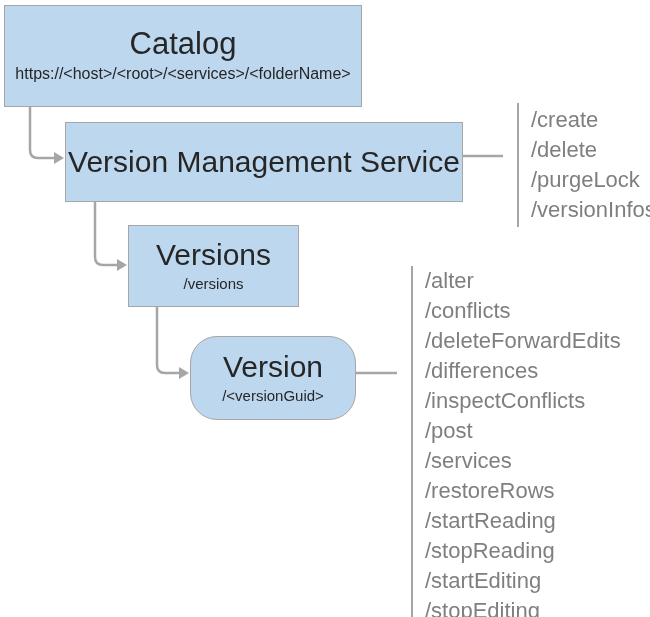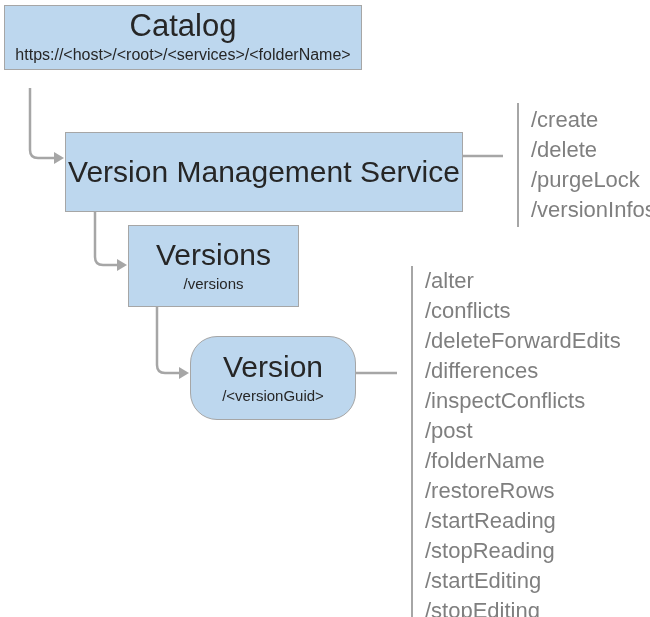--- a/index.html
+++ b/index.html
@@ -48,24 +48,24 @@
     font-size: 30px;
     line-height: 1.12;
     white-space: nowrap;
   }
   .node .subtitle {
     font-size: 15px;
     line-height: 1.3;
     margin-top: 2px;
     white-space: nowrap;
   }
-  .node-catalog   { left: 4px;   top: 5px;   width: 358px; height: 65px; }
+  .node-catalog   { left: 4px;   top: 5px;   width: 358px; height: 102px; }
   .node-catalog .title { font-size: 31px; }
   .node-catalog .subtitle { font-size: 16px; }
-  .node-vms       { left: 65px;  top: 132px; width: 398px; height: 80px; }
+  .node-vms       { left: 65px;  top: 122px; width: 398px; height: 80px; }
   .node-vms .subtitle { font-size: 16px; }
   .node-versions  { left: 128px; top: 225px; width: 171px; height: 82px; }
   .node-version   { left: 190px; top: 336px; width: 166px; height: 84px; border-radius: 27px; }
   ul.ops {
     position: absolute;
     margin: 14px;
     padding: 0 0 0 12px;
     list-style: none;
     border-left: 2.5px solid var(--connector, #a6a6a6);
     color: var(--ops-text, #7f7f7f);
@@ -118,21 +118,21 @@
       <li class="op">/versionInfos</li>
     </ul>
 
   <ul class="ops ops-version">
       <li class="op">/alter</li>
       <li class="op">/conflicts</li>
       <li class="op">/deleteForwardEdits</li>
       <li class="op">/differences</li>
       <li class="op">/inspectConflicts</li>
       <li class="op">/post</li>
-      <li class="op">/folderName</li>
+      <li class="op">/services</li>
       <li class="op">/restoreRows</li>
       <li class="op">/startReading</li>
       <li class="op">/stopReading</li>
       <li class="op">/startEditing</li>
       <li class="op">/stopEditing</li>
     </ul>
 
 </div>
 
 </body></html>

